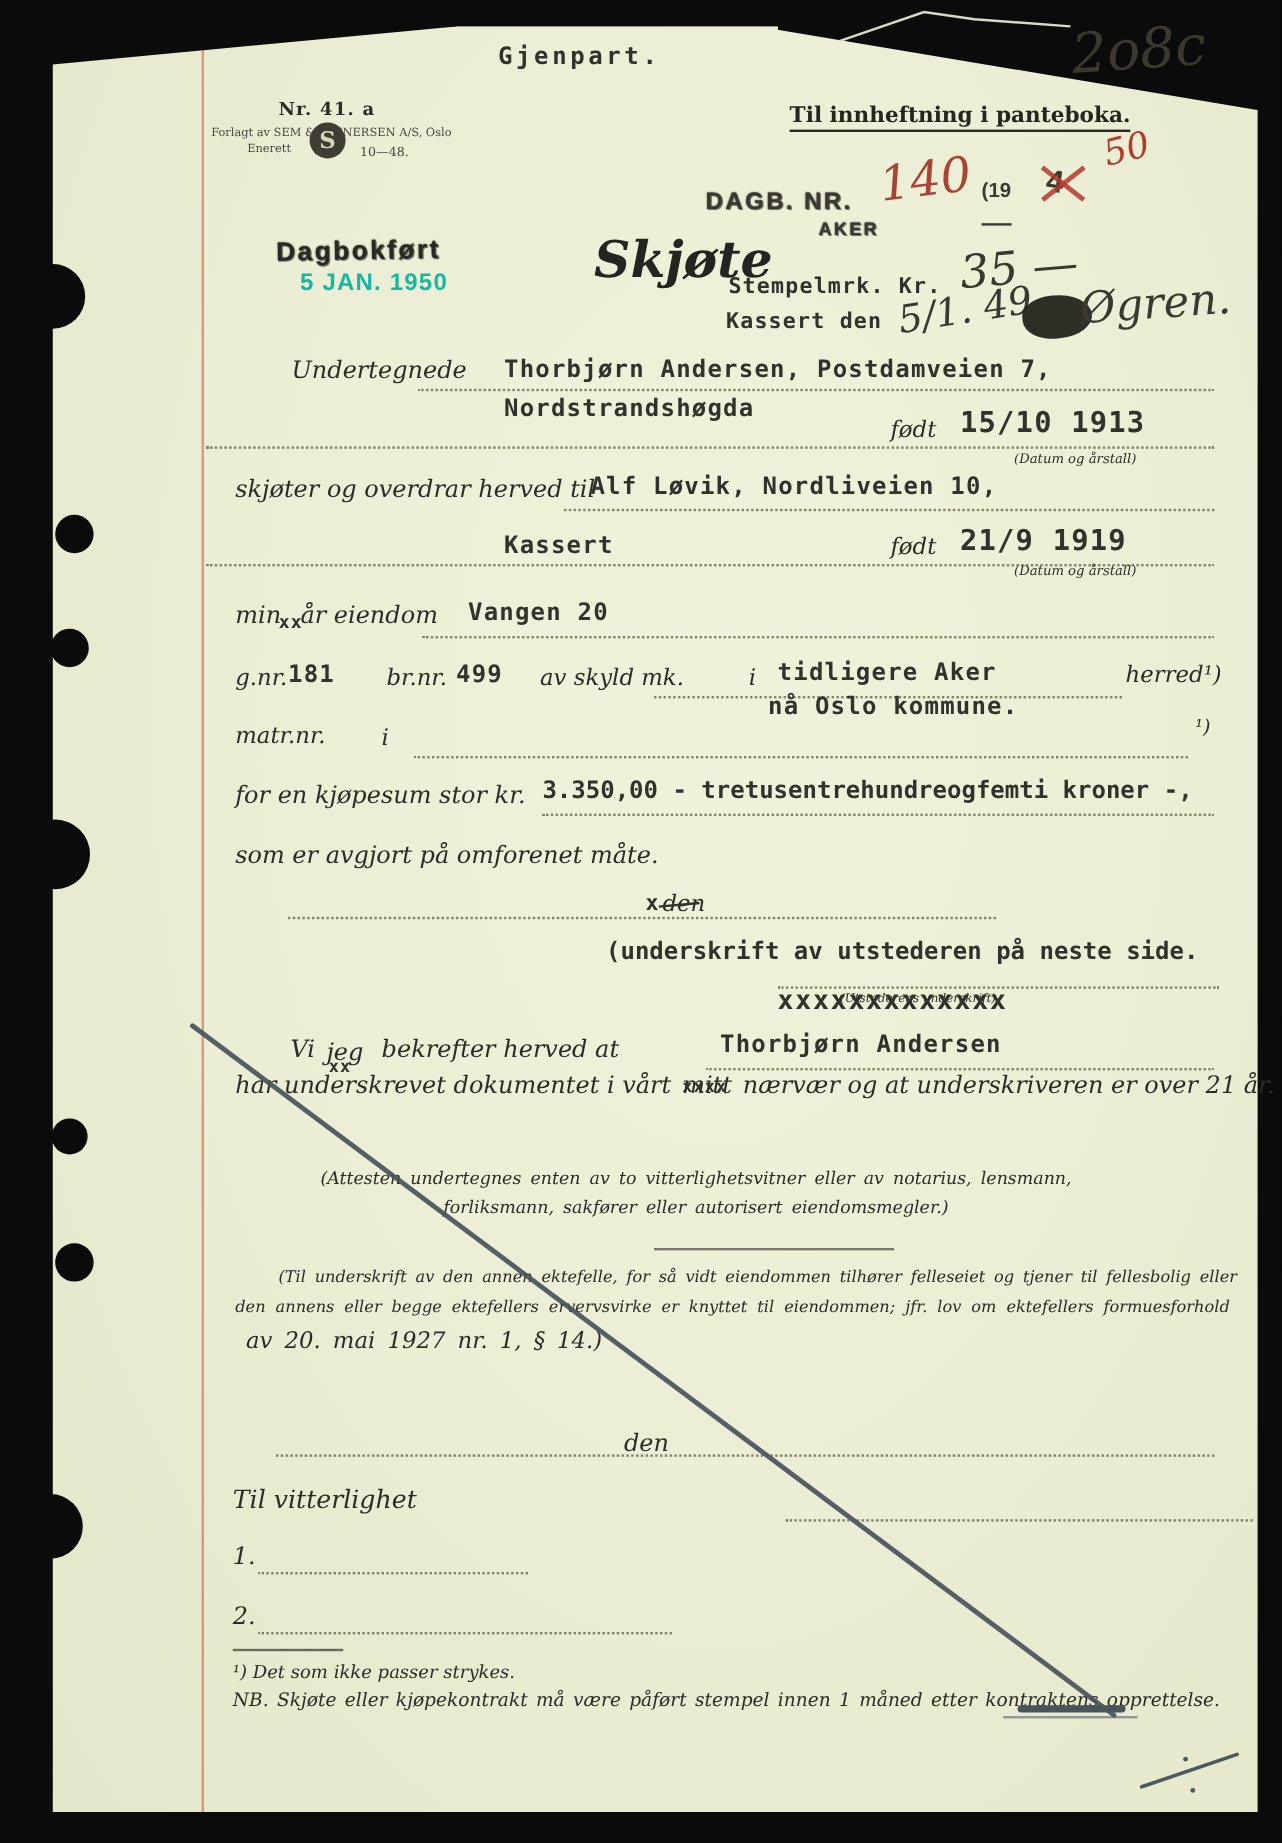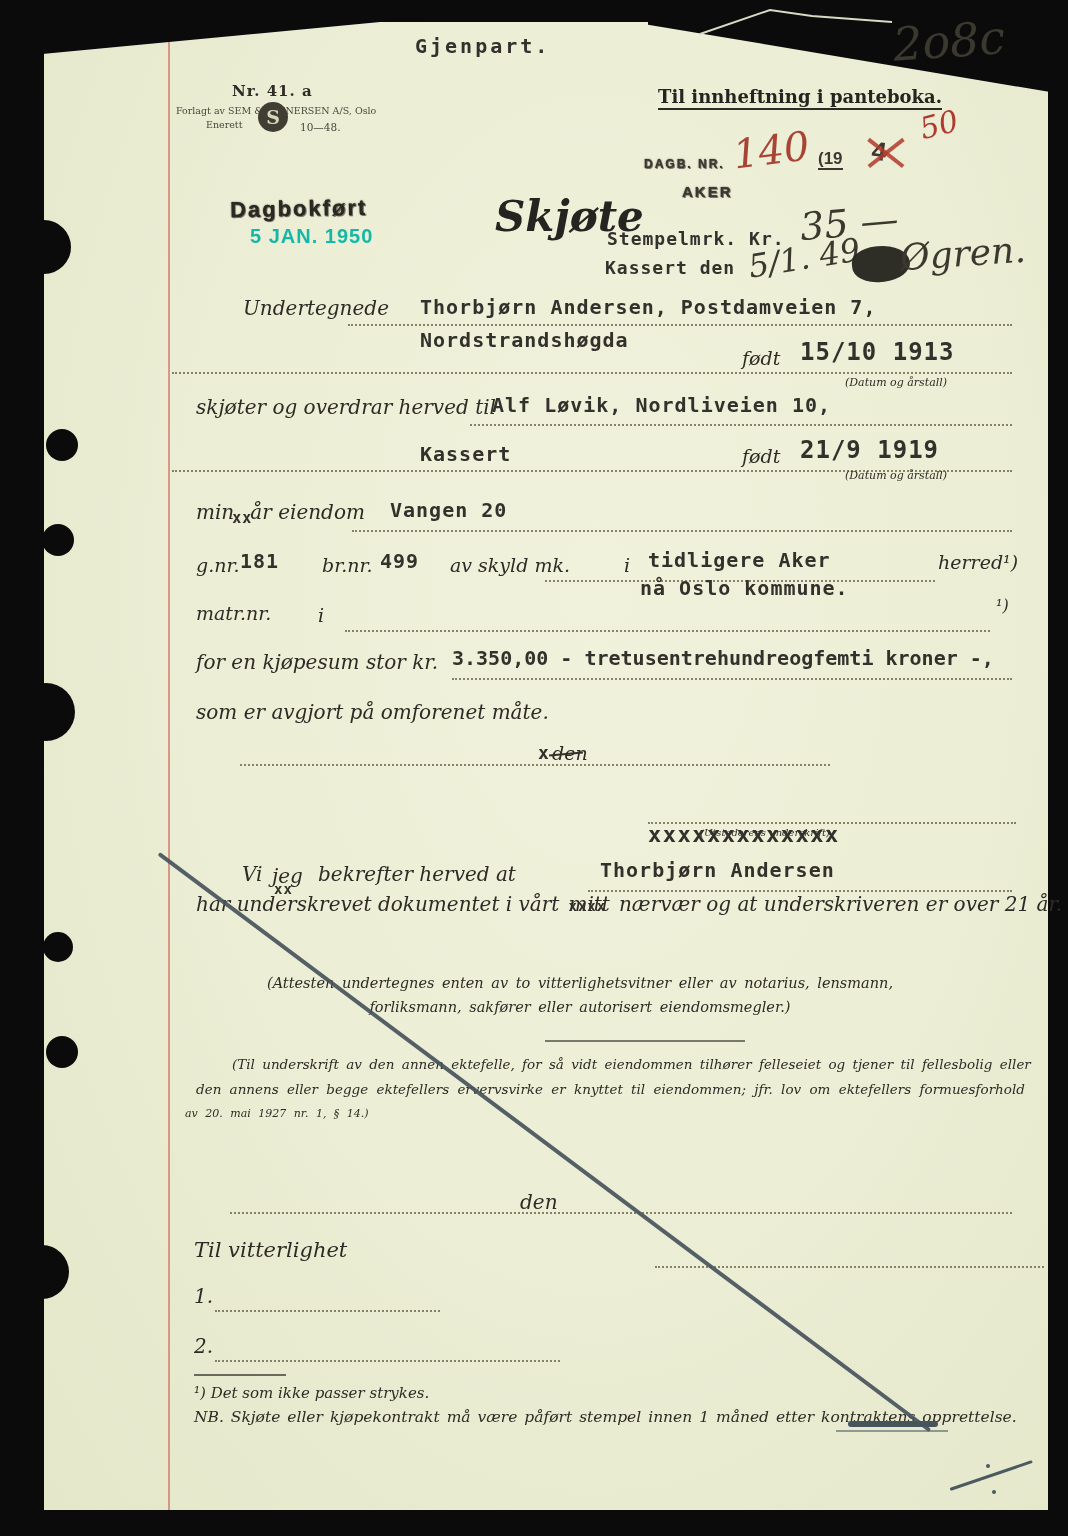--- a/index.html
+++ b/index.html
@@ -23,21 +23,21 @@
           clip-path:polygon(0 0,100% 0,100% 100%,0 26%);}
   #redline{position:absolute;left:168px;top:22px;width:2px;height:1488px;background:rgba(198,82,70,.55);}
   #binding{font-family:"DejaVu Serif",serif;font-weight:700;font-size:18px;color:#262420;
            border-bottom:2px solid #2c2a24;padding-bottom:2px;}
   #formnr{font-family:"DejaVu Serif",serif;font-weight:700;font-size:15px;letter-spacing:1px;color:#2d2b25;text-align:center;}
   .tiny{font-family:"DejaVu Serif",serif;font-size:9.5px;color:#4a483e;}
   #publogo{position:absolute;left:258px;top:102px;width:30px;height:30px;border-radius:50%;
            background:#403e33;color:#d8d6bd;font-family:"DejaVu Serif",serif;font-weight:700;
            font-size:19px;text-align:center;line-height:30px;}
   #title{font-family:"DejaVu Serif",serif;font-style:italic;font-weight:700;font-size:42px;color:#262420;}
-  #dagbyear{border-bottom:2px solid #3b3831;padding-bottom:1px;}
+  #dagbyear{border-bottom:2px solid #3b3831;padding-bottom:19px;}
   .xl{position:absolute;width:44px;height:3.5px;background:rgba(178,58,44,.85);left:-8px;top:13px;}
   .xl.a{transform:rotate(38deg);} .xl.b{transform:rotate(-38deg);}
   #inkblob{position:absolute;left:852px;top:246px;width:58px;height:36px;background:#1f1e19;
            border-radius:45% 55% 50% 50%;transform:rotate(-6deg);opacity:.93;}
   .strike{position:absolute;background:#33312b;}
   #diag{position:absolute;left:160px;top:852px;width:963px;height:4px;background:#46545c;
         transform:rotate(36.8deg);transform-origin:0 0;border-radius:2px;opacity:.92;}
   #diagend{position:absolute;left:848px;top:1421px;width:90px;height:6px;background:#46545c;border-radius:3px;}
   #diagend2{position:absolute;left:836px;top:1430px;width:112px;height:2px;background:#46545c;opacity:.55;}
   #cdash{position:absolute;left:950px;top:1488px;width:87px;height:3px;background:#4a5a60;
@@ -70,21 +70,21 @@
 
   <span class="abs tw" style="left:415px;top:36px;letter-spacing:3px">Gjenpart.</span>
   <span class="abs hw" style="left:893px;top:18px;font-size:46px;transform:rotate(-4deg)">2o8c</span>
   <span class="abs" id="formnr" style="left:232px;top:84px">Nr. 41. a</span>
   <span class="abs tiny" style="left:176px;top:106px">Forlagt av SEM &amp; STENERSEN A/S, Oslo</span>
   <span class="abs tiny" style="left:206px;top:120px">Enerett</span>
   <span id="publogo">S</span>
   <span class="abs tiny" style="left:300px;top:122px;font-size:10.5px">10—48.</span>
   <span class="abs" id="binding" style="left:658px;top:88px">Til innheftning i panteboka.</span>
 
-  <span class="abs st stamp-blur" style="left:644px;top:158px;font-size:12px;letter-spacing:2px">DAGB. NR.</span>
+  <span class="abs st stamp-blur" style="left:588px;top:158px;font-size:20px;letter-spacing:2px">DAGB. NR.</span>
   <span class="abs hw" style="left:733px;top:130px;font-size:40px;color:#a84434;transform:rotate(-7deg)">140</span>
   <span class="abs st" id="dagbyear" style="left:818px;top:150px;font-size:17px">(19</span>
   <span class="abs" style="left:872px;top:138px">
     <span class="st" style="font-size:26px;display:inline-block;transform:rotate(8deg)">4</span>
     <i class="xl a"></i>
     <i class="xl b"></i>
   </span>
   <span class="abs hw" style="left:920px;top:110px;font-size:30px;color:#b03a2e;transform:rotate(-14deg)">50</span>
   <span class="abs st stamp-blur" style="left:682px;top:184px;font-size:15px;letter-spacing:2px">AKER</span>
 
@@ -144,20 +144,21 @@
   <span class="abs it" style="left:196px;top:652px;font-size:20px">for en kjøpesum stor kr.</span>
   <div class="dotl" style="left:452px;top:678px;width:560px"></div>
   <span class="abs tw tight" style="left:452px;top:648px">3.350,00 - tretusentrehundreogfemti kroner -,</span>
   <span class="abs it" style="left:196px;top:702px;font-size:20px">som er avgjort på omforenet måte.</span>
 
   <div class="dotl" style="left:240px;top:764px;width:590px"></div>
   <span class="abs tw" style="left:538px;top:744px;font-size:18px">x</span>
   <span class="abs it" style="left:552px;top:744px">den</span>
   <div class="strike" style="left:549px;top:753px;width:34px;height:2px;transform:rotate(-5deg)"></div>
 
+  <span class="abs tw tight" style="left:505px;top:782px">(underskrift av utstederen på neste side.</span>
   <div class="dotl" style="left:648px;top:822px;width:368px"></div>
   <span class="abs it" style="left:700px;top:828px;font-size:10px">(Utstederens underskrift)</span>
   <span class="abs tw" style="left:648px;top:824px;font-size:22px;letter-spacing:1.5px">xxxxxxxxxxxxx</span>
 
   <span class="abs it" style="left:242px;top:864px;font-size:20px">Vi</span>
   <span class="abs it" style="left:272px;top:866px;font-size:20px">jeg</span>
   <span class="abs tw" style="left:274px;top:882px;font-size:14px">xx</span>
   <span class="abs it" style="left:318px;top:864px;font-size:20px">bekrefter herved at</span>
   <span class="abs tw" style="left:600px;top:860px">Thorbjørn Andersen</span>
   <div class="dotl" style="left:588px;top:890px;width:424px"></div>
@@ -167,21 +168,21 @@
     <span class="relgrp" style="margin:0 4px"><span class="it" style="font-size:20px">mitt</span><span class="tw overlayxx">xxxx</span></span>
     <span class="it" style="font-size:20px">nærvær og at underskriveren er over 21 år.</span>
   </span>
 
   <div class="abs it ctr" style="left:230px;top:976px;width:700px;font-size:14.5px;word-spacing:3px;white-space:nowrap">(Attesten undertegnes enten av to vitterlighetsvitner eller av notarius, lensmann,</div>
   <div class="abs it ctr" style="left:230px;top:1000px;width:700px;font-size:14.5px;word-spacing:3px;white-space:nowrap">forliksmann, sakfører eller autorisert eiendomsmegler.)</div>
   <div class="rule" style="left:545px;top:1040px;width:200px;background:#7a7868;height:1.5px"></div>
 
   <span class="abs it" style="left:232px;top:1058px;font-size:13.5px;word-spacing:3px">(Til underskrift av den annen ektefelle, for så vidt eiendommen tilhører felleseiet og tjener til fellesbolig eller</span>
   <span class="abs it" style="left:196px;top:1083px;font-size:13.5px;word-spacing:4px">den annens eller begge ektefellers ervervsvirke er knyttet til eiendommen; jfr. lov om ektefellers formuesforhold</span>
-  <span class="abs it" style="left:185px;top:1108px;font-size:11px;word-spacing:4px">av 20. mai 1927 nr. 1, § 14.)</span>
+  <span class="abs it" style="left:205px;top:1108px;font-size:19px;word-spacing:4px">av 20. mai 1927 nr. 1, § 14.)</span>
 
   <div class="dotl" style="left:230px;top:1212px;width:782px"></div>
   <span class="abs it" style="left:520px;top:1192px;font-size:20px">den</span>
 
   <span class="abs it" style="left:194px;top:1240px;font-size:21px">Til vitterlighet</span>
   <div class="dotl" style="left:655px;top:1266px;width:389px"></div>
 
   <span class="abs it" style="left:194px;top:1286px;font-size:20px">1.</span>
   <div class="dotl" style="left:215px;top:1310px;width:225px"></div>
   <span class="abs it" style="left:194px;top:1336px;font-size:20px">2.</span>

